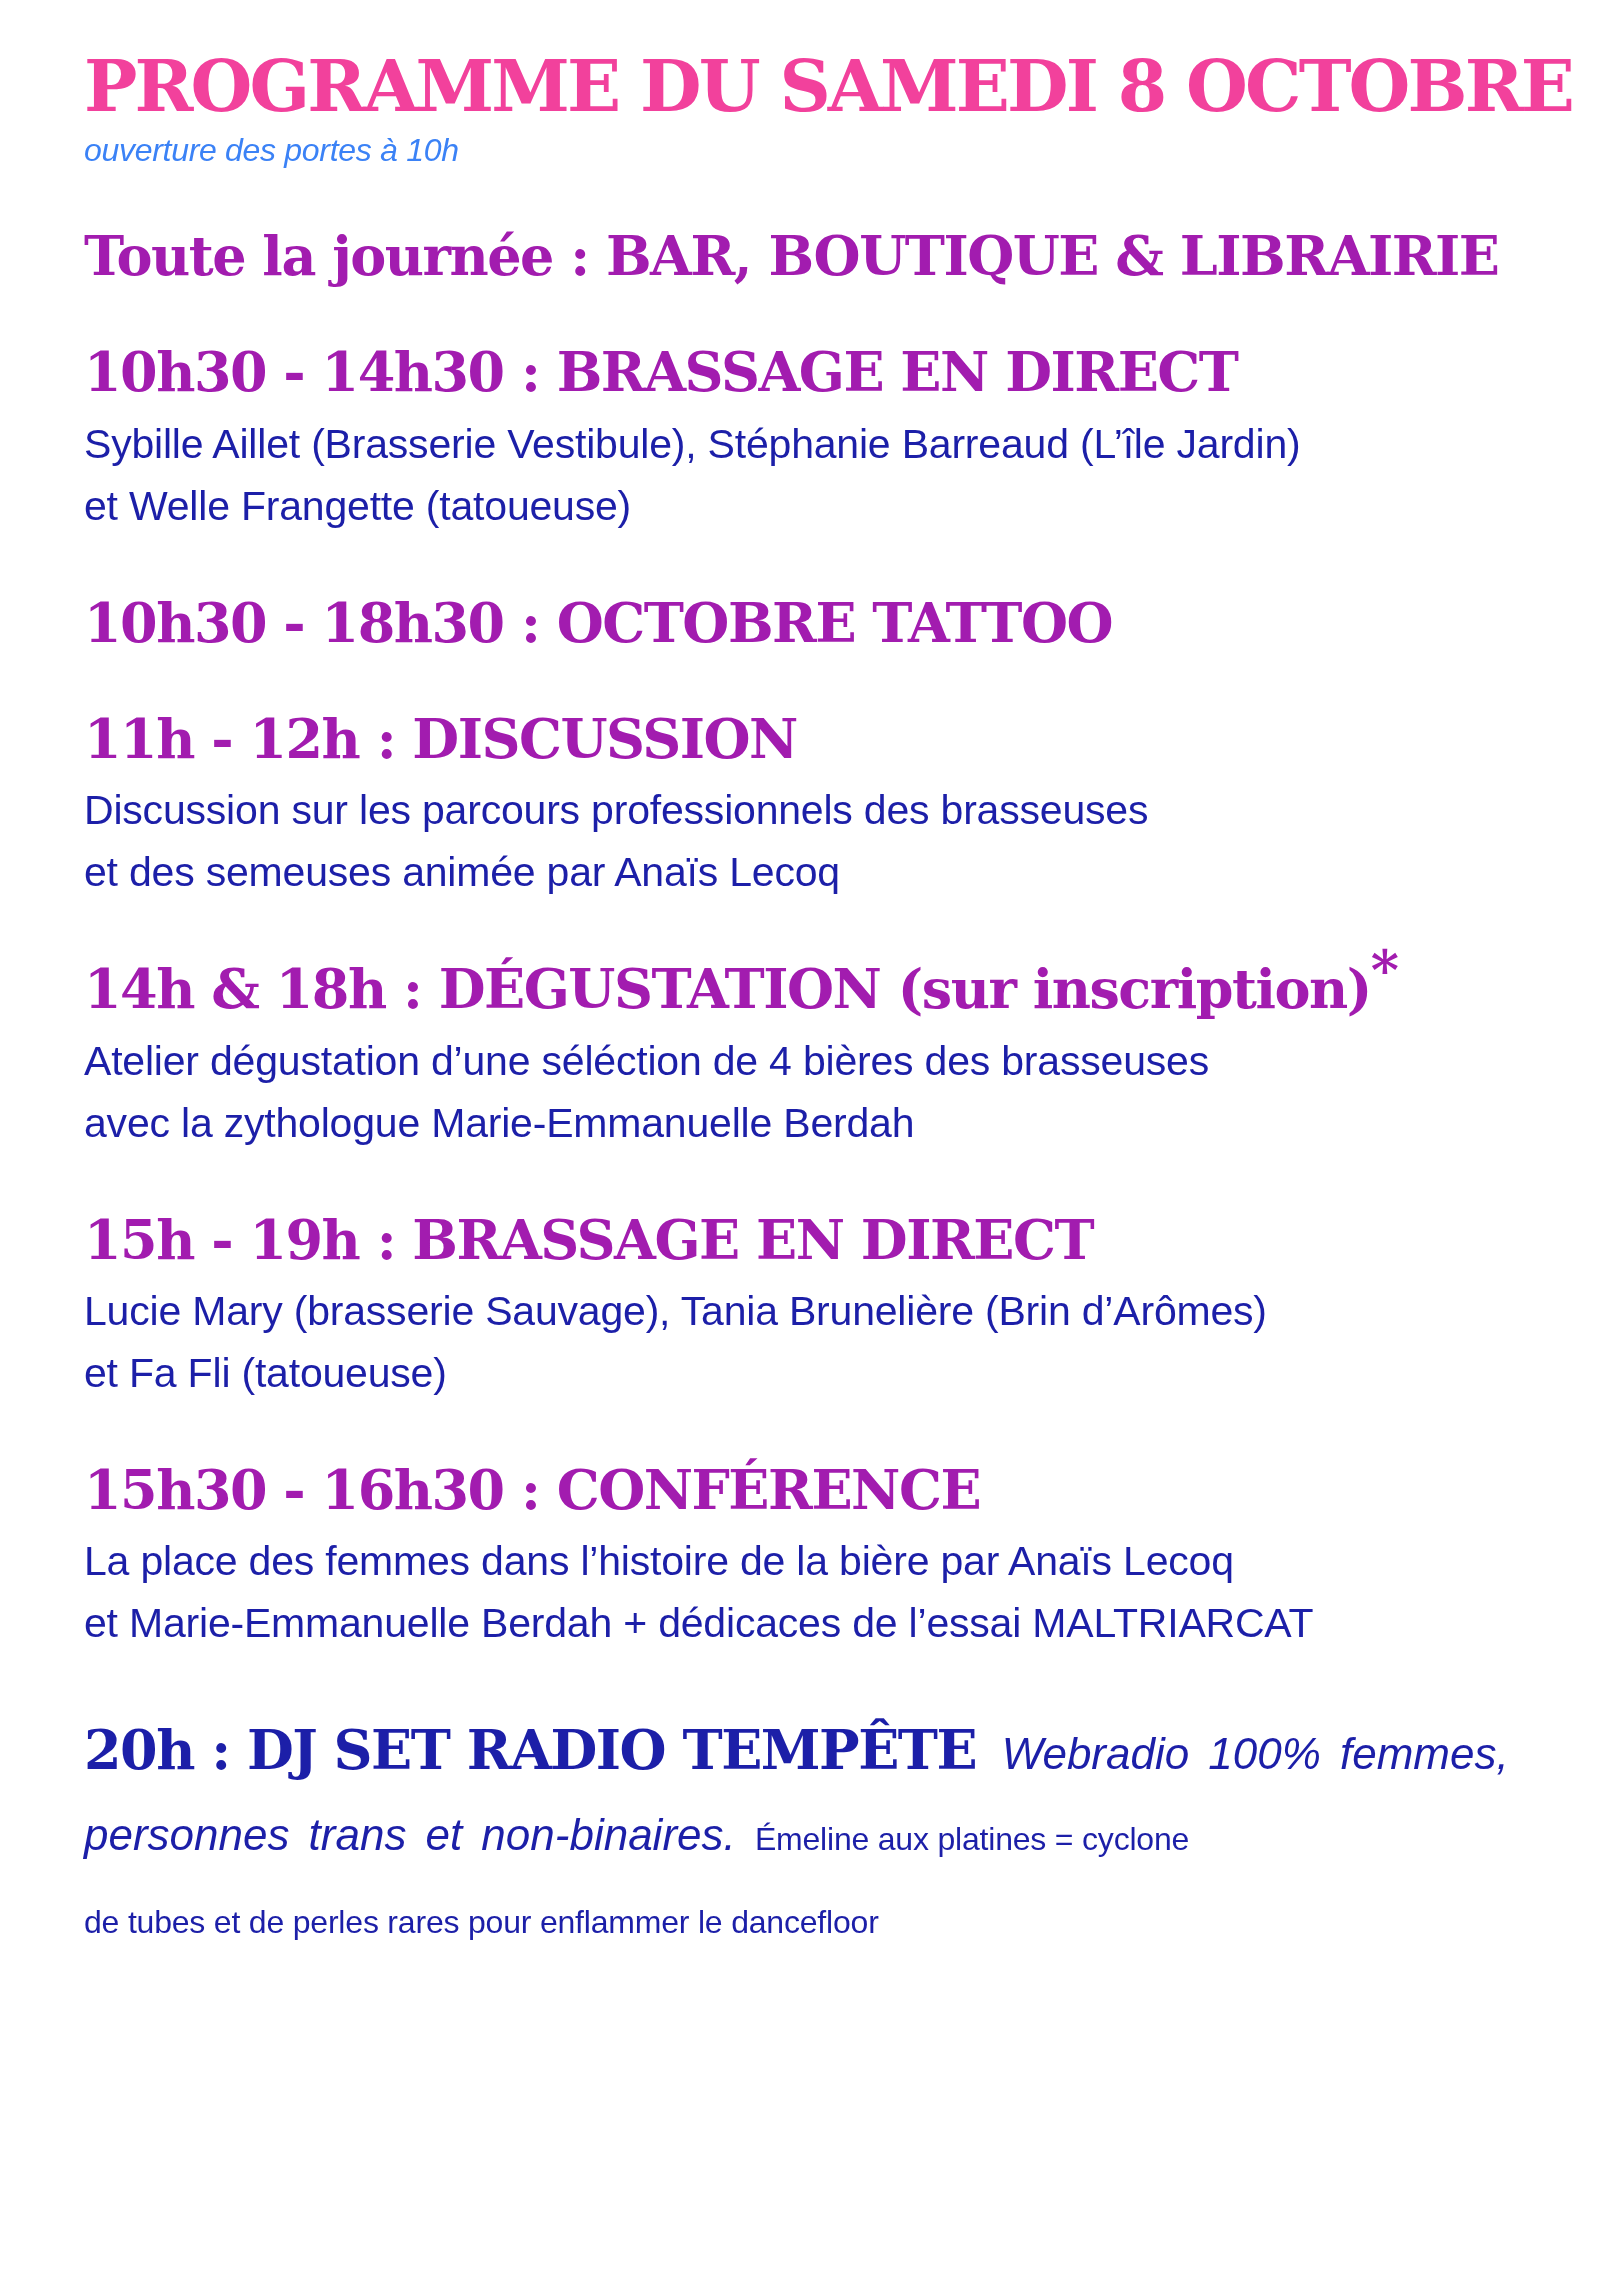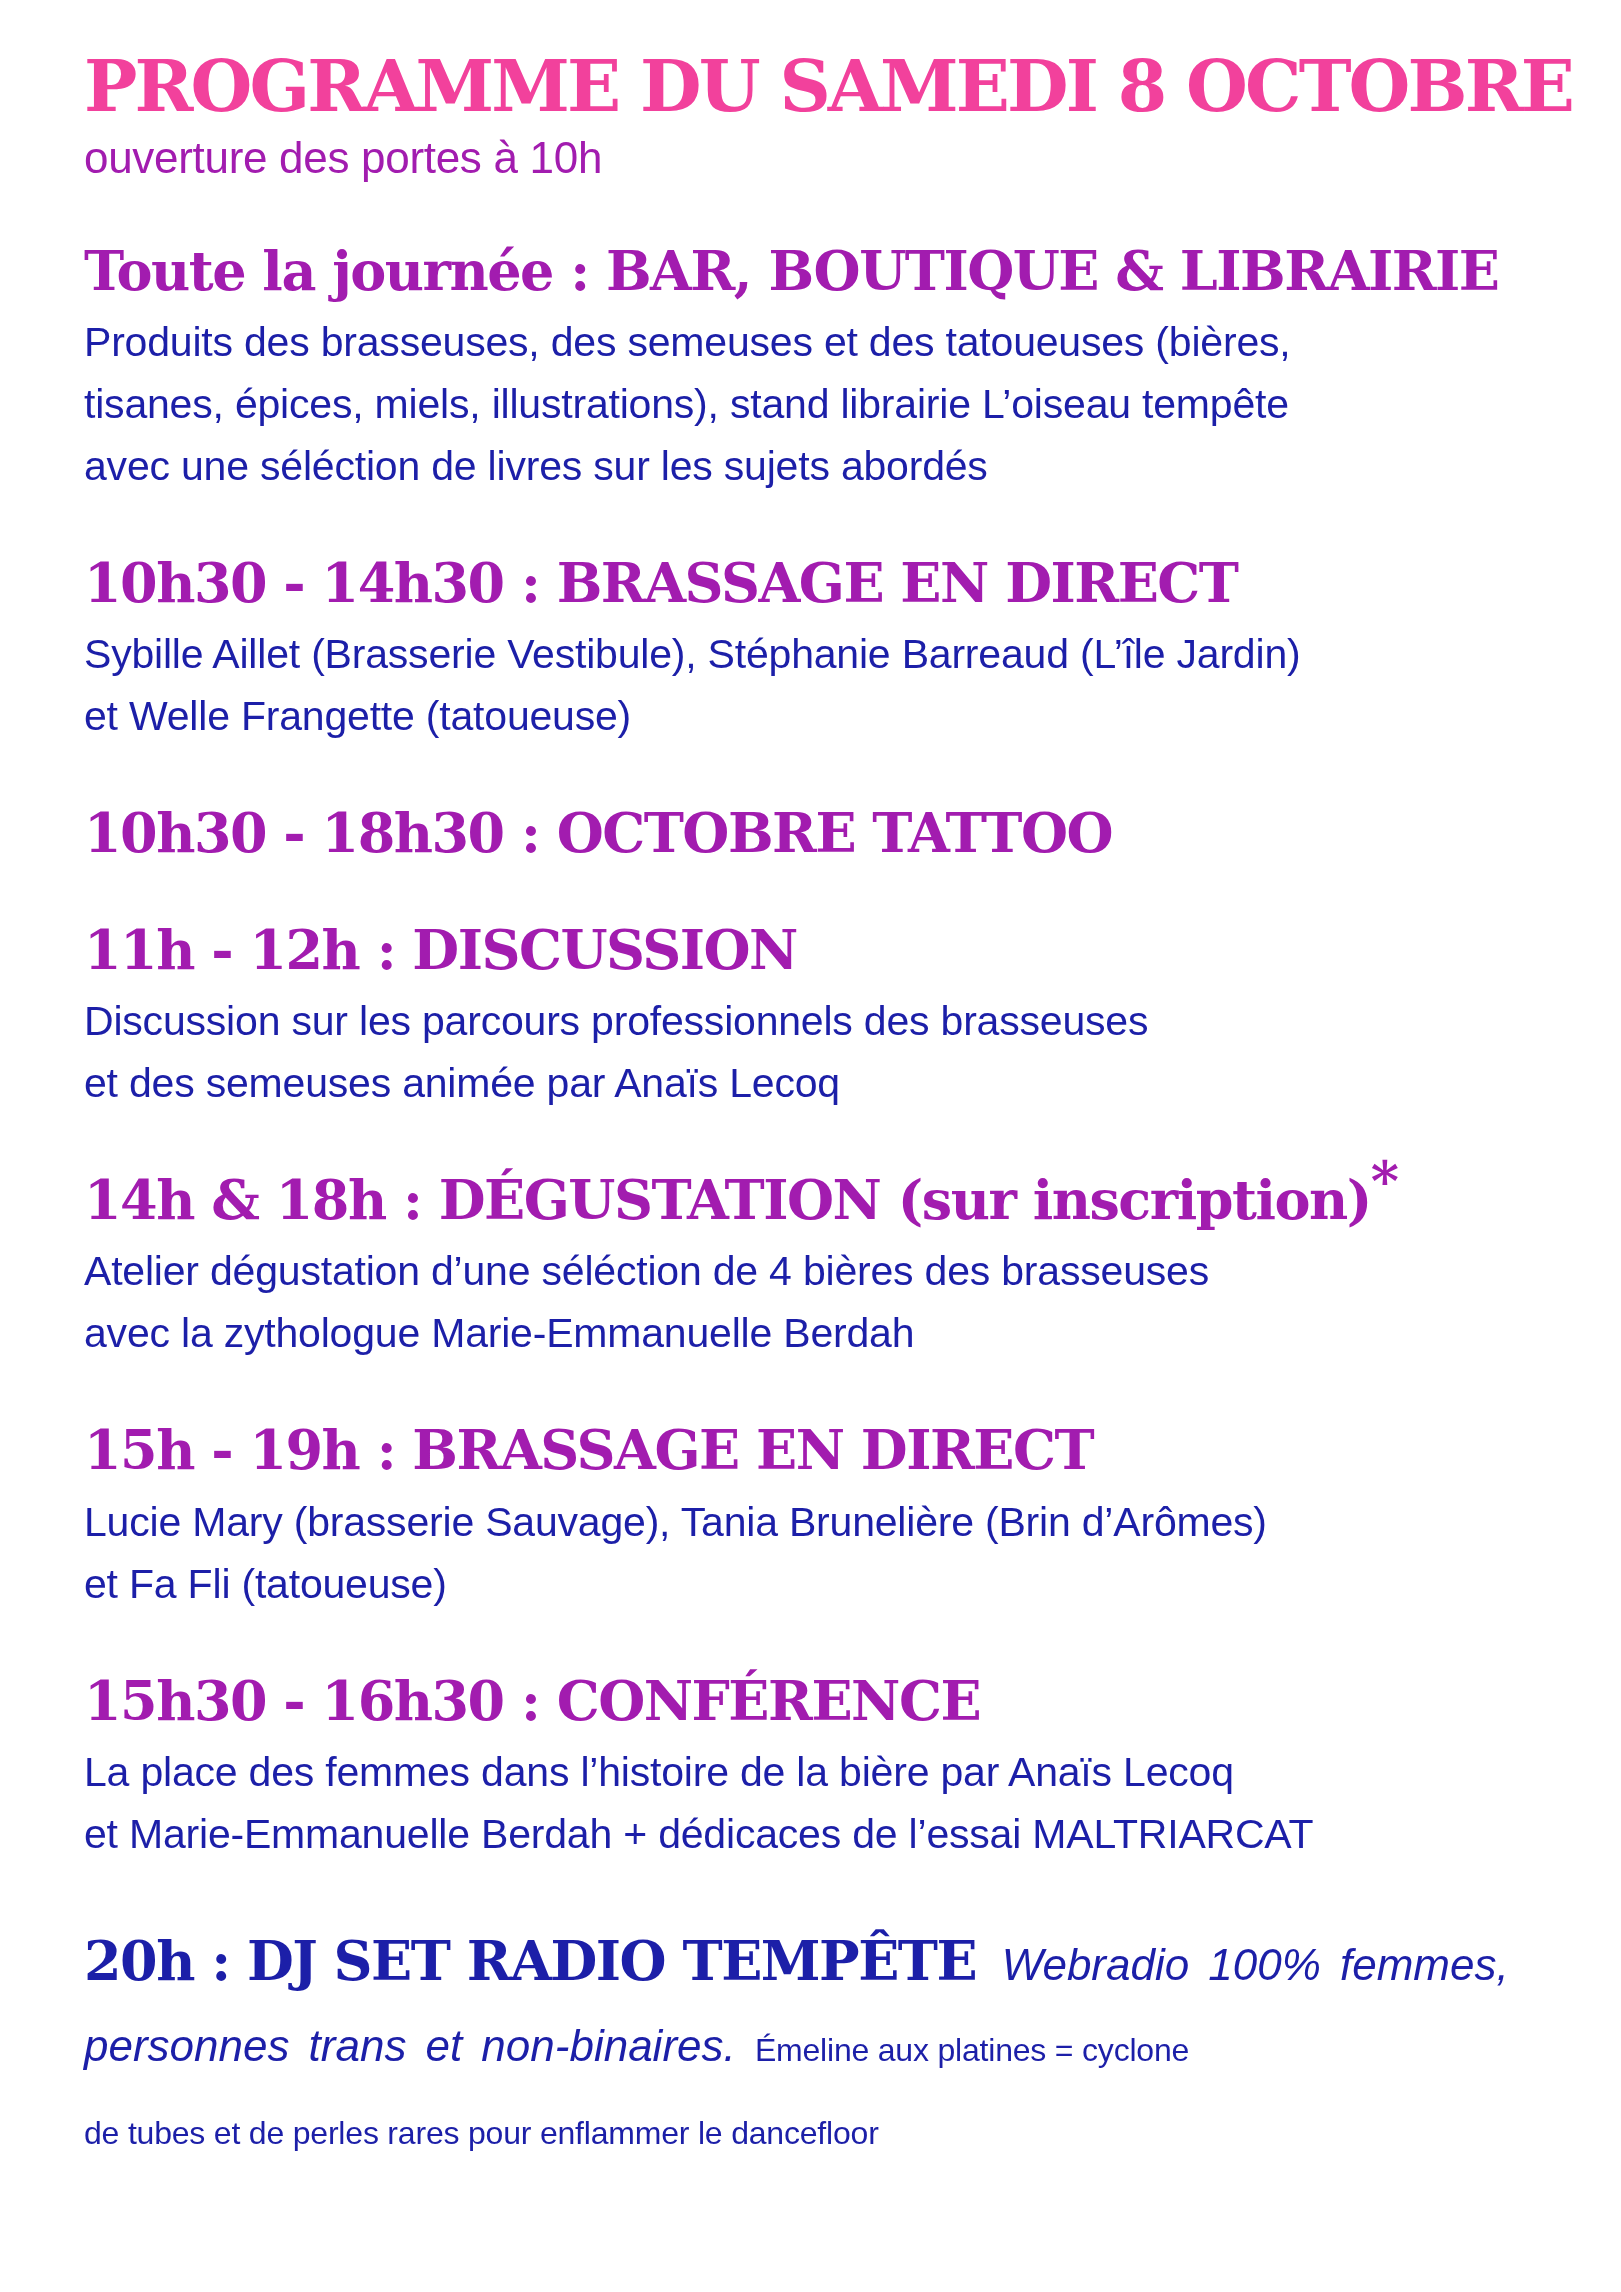--- a/index.html
+++ b/index.html
@@ -24,25 +24,26 @@
   .page-title {
     font-family: "DejaVu Serif", serif;
     font-weight: bold;
     font-size: 71px;
     line-height: 1.0;
     letter-spacing: -2.9px;
     color: #f2419c;
     margin: 0;
   }
   .page-subtitle {
-    font-size: 44px;
+    font-size: 32px;
     line-height: 1.25;
-    color: #a21caf;
+    color: #3b82f6;
     margin: 7.8px 0 0 0;
     letter-spacing: -0.3px;
+    font-style: italic;
   }
   
   .section {
     margin-top: 56px;
   }
   .section-heading {
     font-family: "DejaVu Serif", serif;
     font-weight: bold;
     font-size: 54px;
     line-height: 1.12;
@@ -95,23 +96,20 @@
 </head>
 <body>
 
 <div class="page">
 
   <h1 class="page-title">PROGRAMME DU SAMEDI 8 OCTOBRE</h1>
   <p class="page-subtitle">ouverture des portes à 10h</p>
 
   <div class="section">
     <h2 class="section-heading">Toute la journée : BAR, BOUTIQUE &amp; LIBRAIRIE</h2>
-    <p class="section-body">Produits des brasseuses, des semeuses et des tatoueuses (bières,
-tisanes, épices, miels, illustrations), stand librairie L’oiseau tempête
-avec une séléction de livres sur les sujets abordés</p>
   </div>
 
   <div class="section">
     <h2 class="section-heading">10h30 - 14h30 : BRASSAGE EN DIRECT</h2>
     <p class="section-body">Sybille Aillet (Brasserie Vestibule), Stéphanie Barreaud (L’île Jardin)
 et Welle Frangette (tatoueuse)</p>
   </div>
 
   <div class="section">
     <h2 class="section-heading">10h30 - 18h30 : OCTOBRE TATTOO</h2>

